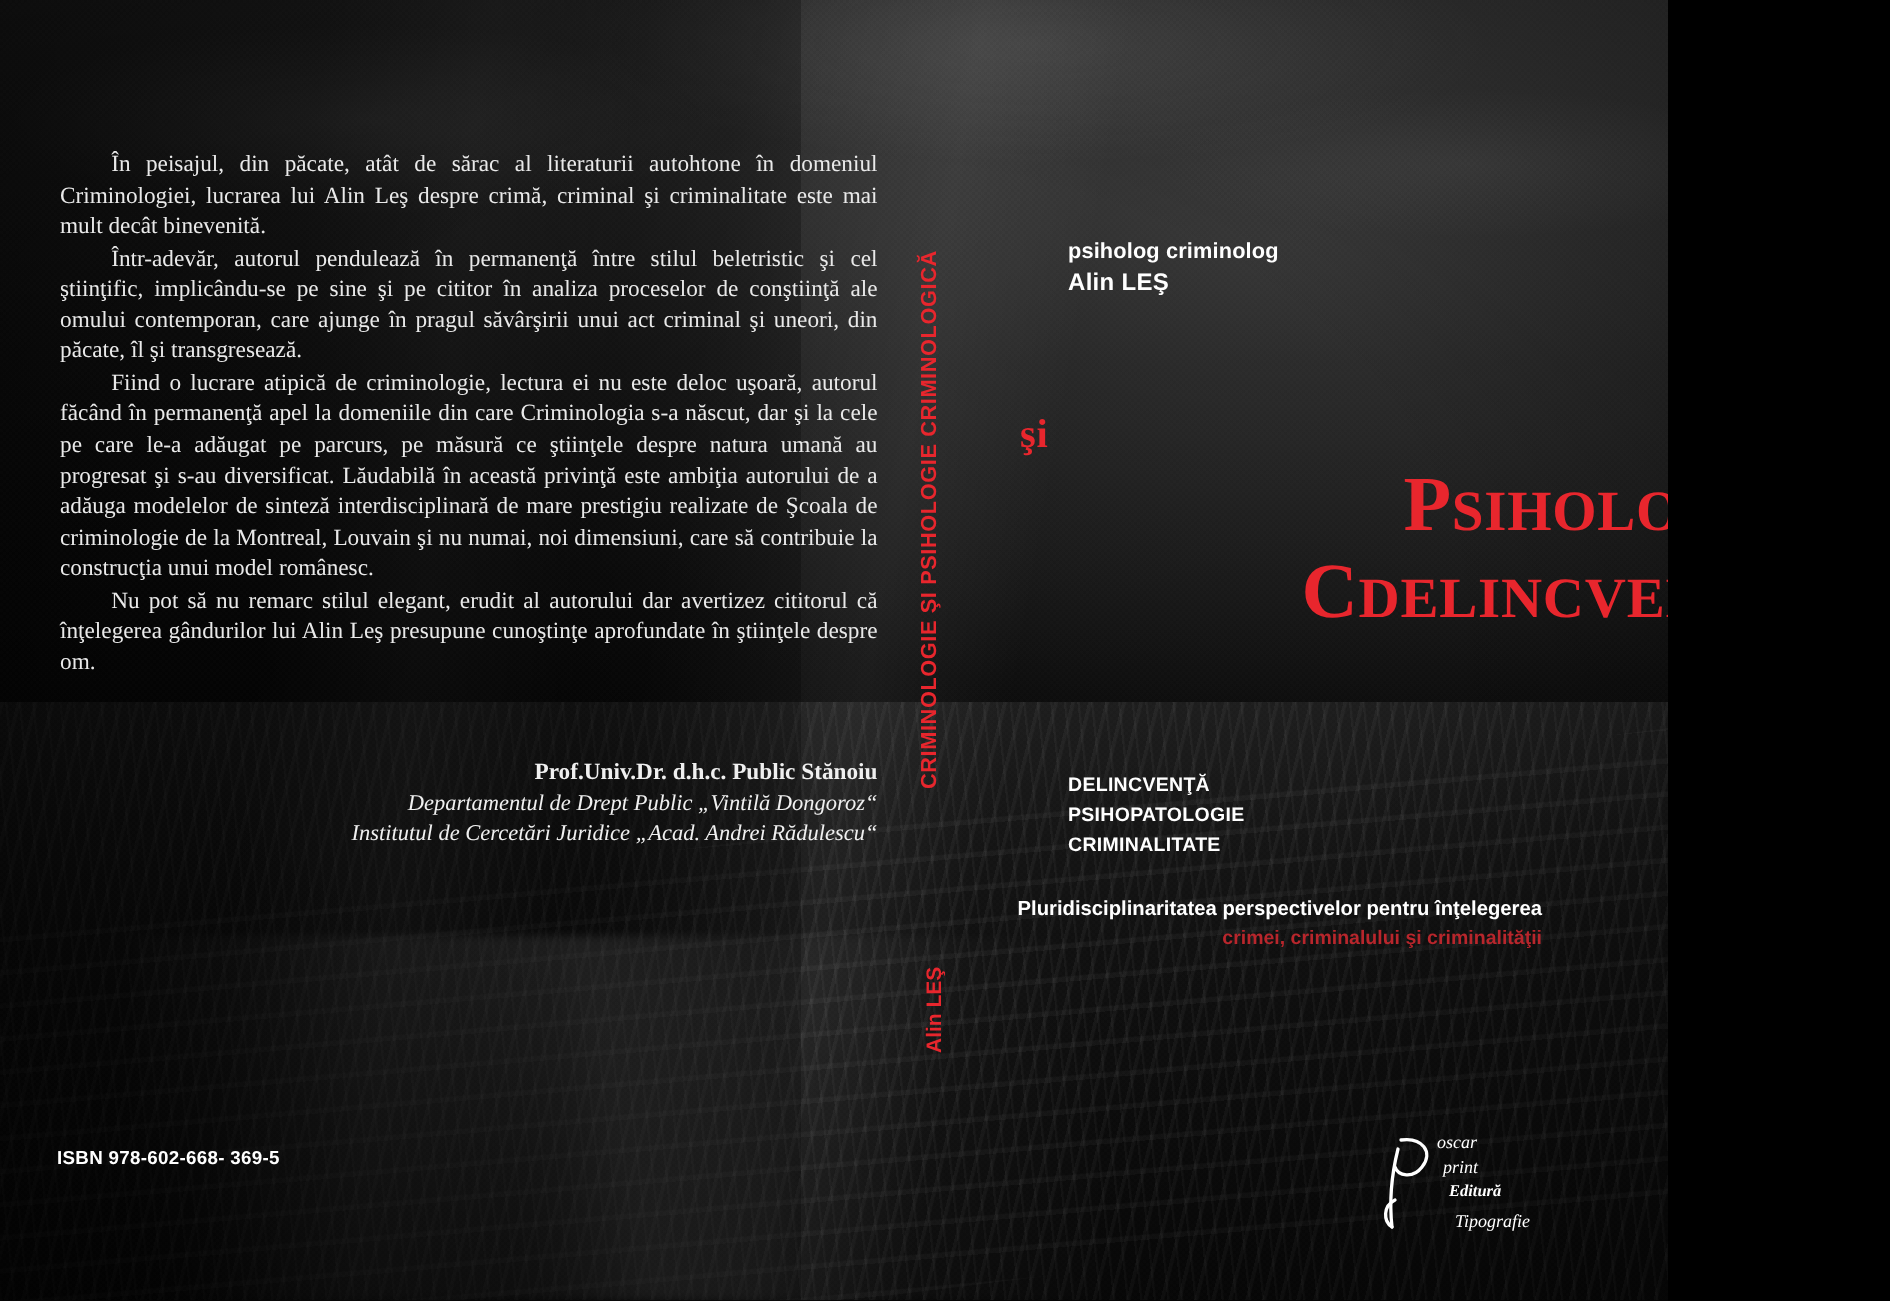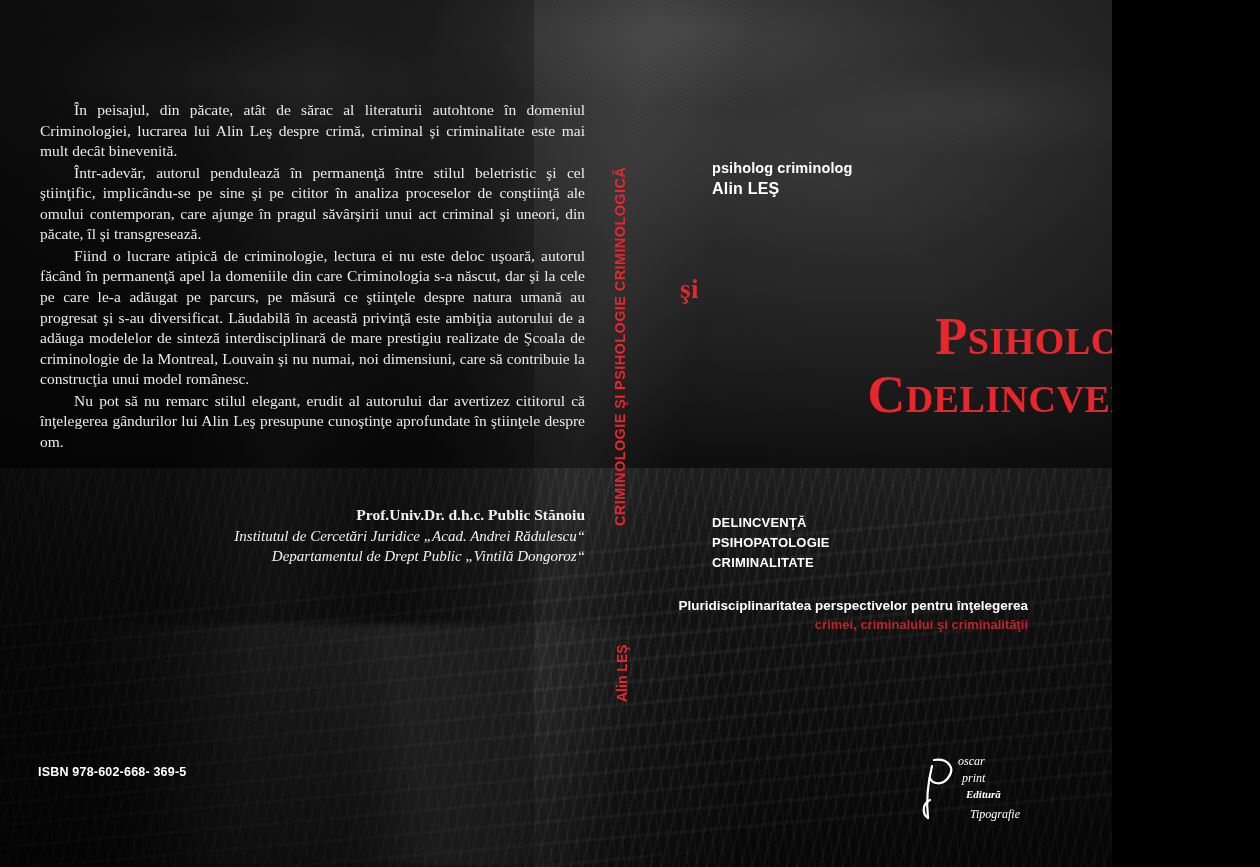--- a/index.html
+++ b/index.html
@@ -251,22 +251,22 @@
 
   <div class="back-text">
     <p>În peisajul, din păcate, atât de sărac al literaturii autohtone în domeniul Criminologiei, lucrarea lui Alin Leş despre crimă, criminal şi criminalitate este mai mult decât binevenită.</p>
     <p>Într-adevăr, autorul pendulează în permanenţă între stilul beletristic şi cel ştiinţific,  implicându-se pe sine şi pe cititor în analiza proceselor de conştiinţă ale omului contemporan, care ajunge în pragul săvârşirii unui act criminal şi uneori, din păcate, îl şi transgresează.</p>
     <p>Fiind o lucrare atipică de criminologie, lectura ei nu este deloc uşoară, autorul făcând în permanenţă apel la domeniile din care Criminologia s-a născut, dar şi la cele pe care le-a adăugat pe parcurs, pe măsură ce ştiinţele despre natura umană au progresat şi s-au diversificat. Lăudabilă în această privinţă este ambiţia autorului de a adăuga modelelor de sinteză interdisciplinară de mare prestigiu realizate de Şcoala de   criminologie de la Montreal, Louvain şi nu numai, noi dimensiuni, care să contribuie la construcţia unui model românesc.</p>
     <p>Nu pot să nu remarc stilul elegant, erudit al autorului dar avertizez cititorul că înţelegerea gândurilor lui Alin Leş presupune cunoştinţe aprofundate în ştiinţele despre om.</p>
   </div>
 
   <div class="blurb-sign">
     <div class="name">Prof.Univ.Dr. d.h.c. Public Stănoiu</div>
+    <div class="affil">Departamentul de Drept Public „Vintilă Dongoroz“</div>
     <div class="affil">Institutul de Cercetări Juridice „Acad. Andrei Rădulescu“</div>
-    <div class="affil">Departamentul de Drept Public „Vintilă Dongoroz“</div>
   </div>
 
   <div class="isbn">ISBN 978-602-668- 369-5</div>
 
   <div class="spine-title">CRIMINOLOGIE ŞI PSIHOLOGIE CRIMINOLOGICĂ</div>
   <div class="spine-author">Alin LEŞ</div>
 
   <div class="author-block">
     <div class="author-role">psiholog criminolog</div>
     <div class="author-name">Alin LEŞ</div>

